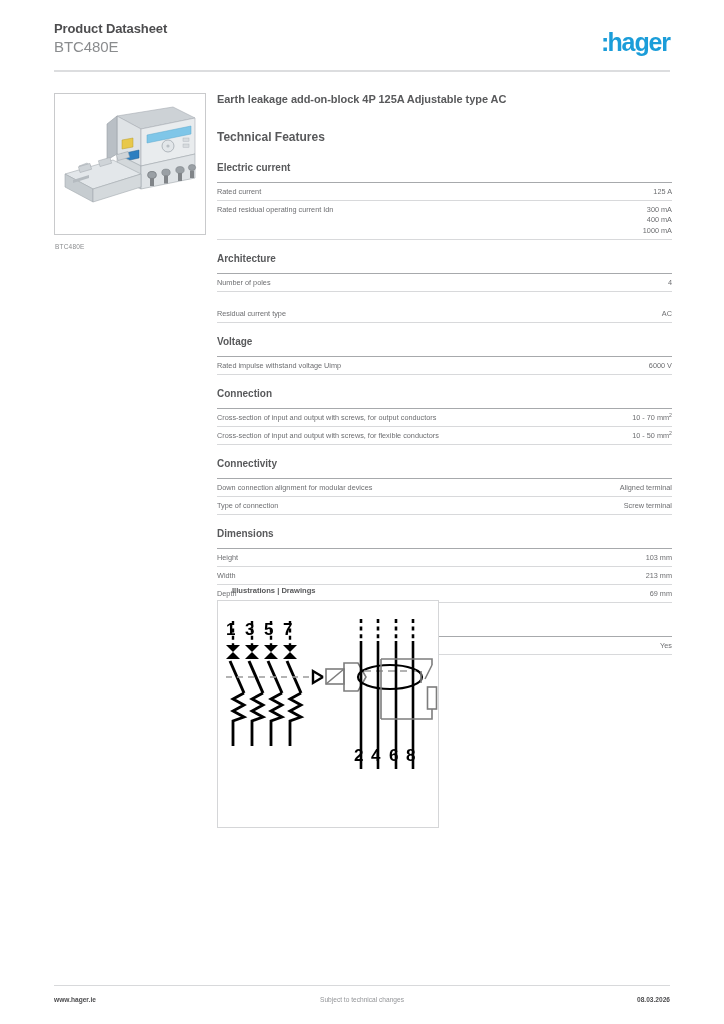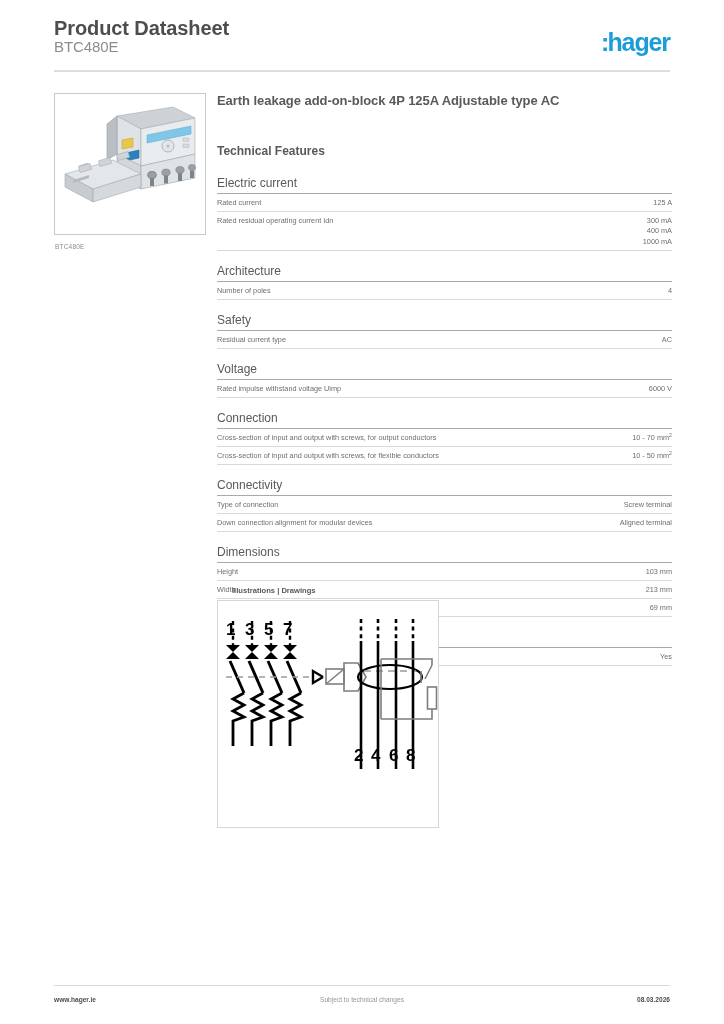--- a/index.html
+++ b/index.html
@@ -24,21 +24,21 @@
 
   
   .header {
     position: absolute;
     left: 54px;
     top: 20px;
     width: 616px;
     height: 52px;
   }
   .title-main {
-    font-size: 20px;
+    font-size: 13px;
     font-weight: bold;
     color: #4d4d4f;
     letter-spacing: -0.1px;
     line-height: 17px;
   }
   .title-sub {
     font-size: 15px;
     font-weight: normal;
     color: #8a8c8e;
     letter-spacing: -0.1px;
@@ -90,40 +90,40 @@
   }
 
   
   .specs {
     position: absolute;
     left: 217px;
     top: 93px;
     width: 455px;
   }
   .product-desc {
-    font-size: 13px;
+    font-size: 11px;
     font-weight: bold;
     color: #58595b;
     letter-spacing: -0.05px;
-    margin-bottom: 36px;
+    margin-bottom: 25px;
   }
   .section-label {
     font-size: 12px;
     font-weight: bold;
     color: #58595b;
     margin-bottom: 18px;
   }
   .group {
     margin-bottom: 13px;
   }
   .group-title {
-    font-size: 12px;
-    font-weight: normal;
+    font-size: 10px;
+    font-weight: bold;
     color: #58595b;
-    padding-bottom: 3px;
+    padding-bottom: 9px;
     border-bottom: 1.1px solid #a7a9ac;
   }
   .row {
     display: flex;
     justify-content: space-between;
     align-items: flex-start;
     border-bottom: 0.9px solid #d8d9db;
     padding: 3.5px 0 3px 0;
     font-size: 7.3px;
     color: #6d6e71;
@@ -283,21 +283,20 @@
           </div>
         </div>
         <div class="group">
           <div class="group-title">Architecture</div>
           <div class="row">
             <div class="label">Number of poles</div>
             <div class="value">4</div>
           </div>
         </div>
         <div class="group">
-          <div class="group-title">Safety</div>
           <div class="row">
             <div class="label">Residual current type</div>
             <div class="value">AC</div>
           </div>
         </div>
         <div class="group">
           <div class="group-title">Voltage</div>
           <div class="row">
             <div class="label">Rated impulse withstand voltage Uimp</div>
             <div class="value">6000 V</div>
@@ -310,26 +309,26 @@
             <div class="value">10 - 70 mm<sup>2</sup></div>
           </div>
           <div class="row">
             <div class="label">Cross-section of input and output with screws, for flexible conductors</div>
             <div class="value">10 - 50 mm<sup>2</sup></div>
           </div>
         </div>
         <div class="group">
           <div class="group-title">Connectivity</div>
           <div class="row">
+            <div class="label">Down connection alignment for modular devices</div>
+            <div class="value">Aligned terminal</div>
+          </div>
+          <div class="row">
             <div class="label">Type of connection</div>
             <div class="value">Screw terminal</div>
-          </div>
-          <div class="row">
-            <div class="label">Down connection alignment for modular devices</div>
-            <div class="value">Aligned terminal</div>
           </div>
         </div>
         <div class="group">
           <div class="group-title">Dimensions</div>
           <div class="row">
             <div class="label">Height</div>
             <div class="value">103 mm</div>
           </div>
           <div class="row">
             <div class="label">Width</div>

